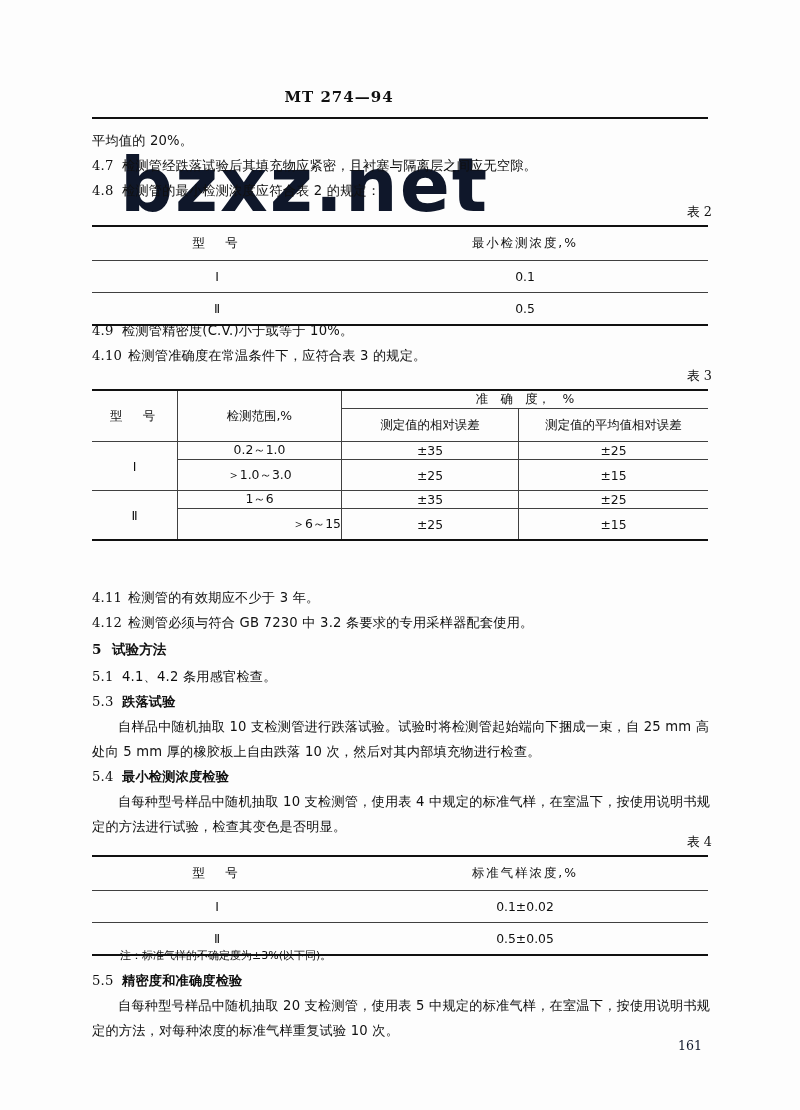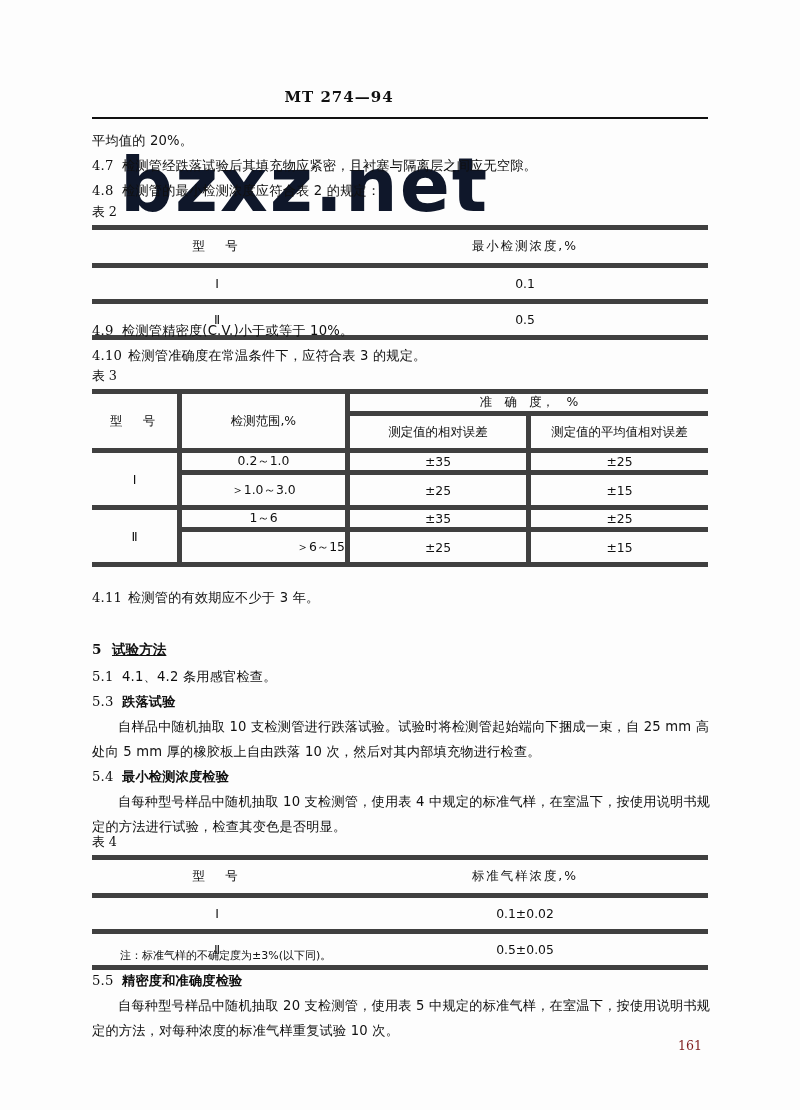--- a/index.html
+++ b/index.html
@@ -87,36 +87,36 @@
     line-height: 25px;
   }
   .sec-h .num { min-width: 20px; font-weight: bold; }
   .sub-h { font-weight: bold; text-align: center; }
 
   
   .tbl-cap {
     position: absolute;
     width: 620px;
     left: 92px;
-    text-align: left;
+    text-align: right;
     font-size: 12.8px;
     font-family: "DejaVu Serif", "Liberation Serif", serif;
   }
 
   
   table.doc {
     position: absolute;
     left: 92px;
     width: 616px;
     border-collapse: collapse;
     font-size: 12.4px;
     background: transparent;
   }
   table.doc td, table.doc th {
-    border: 5px solid #404040;
+    border: 1px solid #404040;
     text-align: center;
     font-weight: normal;
     padding: 0;
     vertical-align: middle;
     font-family: "DejaVu Sans", "Liberation Sans", sans-serif;
   }
   table.doc { border-top: 2px solid #111; border-bottom: 2px solid #111; }
   table.doc td.nolr, table.doc th.nolr { border-left: none; border-right: none; }
   table.doc td.nol, table.doc th.nol { border-left: none; }
   table.doc td.nor, table.doc th.nor { border-right: none; }
@@ -132,21 +132,21 @@
     line-height: 20px;
     white-space: nowrap;
   }
 
   .folio {
     position: absolute;
     left: 678px;
     top: 1038px;
     font-size: 12.5px;
     font-family: "DejaVu Serif", "Liberation Serif", serif;
-    color: #7f1d1d;
+    color: #0f172a;
   }
 </style>
 </head>
 <body>
 
 <div class="page"></div>
 
 <div class="watermark">bzxz.net</div>
 
 <div class="content">
@@ -227,23 +227,26 @@
       <td class="numcell">±25</td>
       <td class="nor numcell">±15</td>
     </tr>
   </tbody>
     </table>
 
   <div class="blk" style="top:585px;">
     <div class="line">
       <span class="num wide">4.11</span><span>检测管的有效期应不少于 3 年。</span>
     </div>
-  </div>
-
-  <div class="blk" style="top:637px;text-decoration:underline;">
+    <div class="line">
+      <span class="num wide">4.12</span><span>检测管必须与符合 GB 7230 中 3.2 条要求的专用采样器配套使用。</span>
+    </div>
+  </div>
+
+  <div class="blk" style="top:637px;">
     <div class="sec-h">
       <span class="num">5</span><span>试验方法</span>
     </div>
   </div>
 
   <div class="blk" style="top:664px;">
     <div class="line">
       <span class="num">5.1</span><span>4.1、4.2 条用感官检查。</span>
     </div>
     <div class="line">

